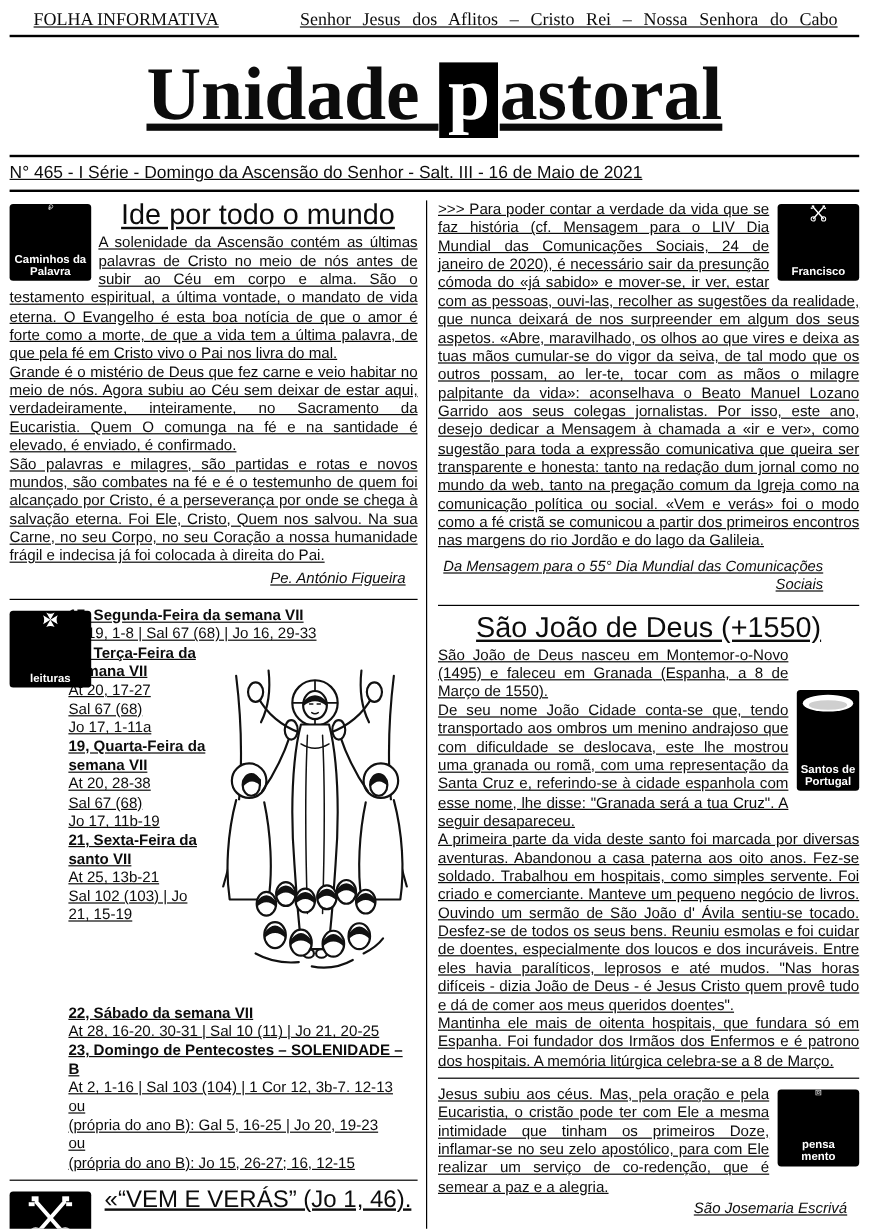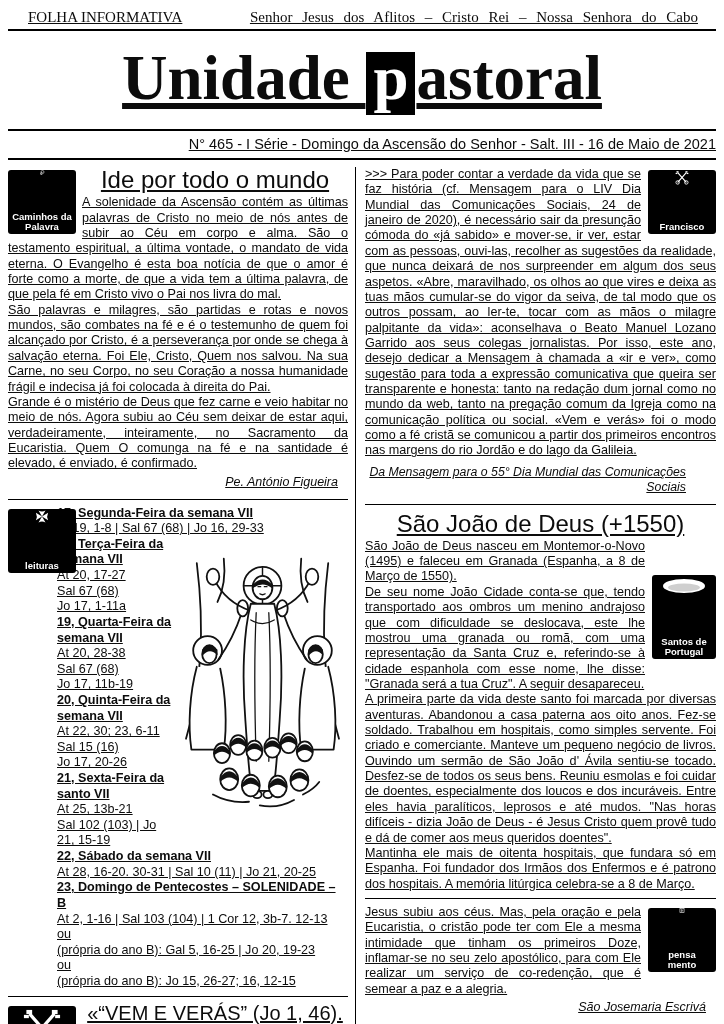--- a/index.html
+++ b/index.html
@@ -16,41 +16,41 @@
   .rule{border:none;border-top:2px solid #000;margin:0;}
   .rule-thin{border:none;border-top:1px solid #000;margin:6px 0;}
 
   .masthead{display:flex;align-items:center;margin:2px 0 0 0;height:96px;}
   .logo{width:94px;height:94px;flex:none;position:relative;}
   .logo svg{width:100%;height:100%;}
   .mast-title{flex:1;text-align:center;font-family:"Liberation Serif", serif;
     font-weight:bold;font-size:63px;letter-spacing:0px;line-height:1;white-space:nowrap;}
   .pbox{display:inline-block;background:#000;color:#fff;padding:1px 7px 10px 7px;margin:0 1px;line-height:0.82;}
 
-  .issue{ text-align:right;font-size:14.5px;padding:5px 0 6px 0;}
+  .issue{ text-align:left;font-size:14.5px;padding:5px 0 6px 0;}
 
   
   .cols{display:flex;margin-top:7px;min-height:852px;}
   .col-left{width:347px;flex:none;padding-right:7px;box-sizing:border-box;}
   .vdivider{width:1px;background:#000;flex:none;}
   .col-right{flex:1;padding-left:9px;box-sizing:border-box;}
 
   p.body{margin:0;text-align:justify;font-size:12.6px;line-height:1.22;}
   .sig{text-align:right;font-style:italic;font-size:12.5px;margin:3px 10px 4px 0;}
 
   
   .icon-box{background:#000;color:#fff;border-radius:3px;position:relative;
     display:flex;flex-direction:column;align-items:center;justify-content:flex-start;
     box-sizing:border-box;}
   .icon-box .lbl{font-size:9.5px;font-weight:bold;text-align:center;line-height:1.05;
     margin-top:auto;padding:1px 1px 2px 1px;}
   .ib-l{float:left;margin:3px 6px 2px 0;}
   .ib-r{float:right;margin:3px 0 3px 7px;}
   .ib-std{width:68px;height:64px;gap:36px;}
-  .ib-tall{width:64px;height:84px;margin-top:36px;}
+  .ib-tall{width:52px;height:84px;margin-top:36px;}
 
   h2.sec{font-weight:normal;font-size:24px;margin:0 0 3px 0;text-align:center;line-height:1.05;}
   h2.sec-sm{font-size:20px;}
 
   
   .leituras{position:relative;padding-left:49px;font-size:12.6px;line-height:1.24;}
   .leituras .icon-box{position:absolute;left:0;top:3px;}
   .l-head{font-weight:bold;}
   .l-flex{display:flex;}
   .l-col{width:120px;flex:none;}
@@ -89,23 +89,23 @@
           <svg width="44" height="40" viewBox="0 0 44 40">
             <path d="M14 39 V16 a12 12 0 1 1 12 12 a7 7 0 1 1 -7 -7 a2.5 2.5 0 1 1 2.5 2.5" stroke="#fff" stroke-width="4.2" fill="none" stroke-linecap="round"></path>
           </svg>
           <div class="lbl">Caminhos da Palavra</div>
         </div>
         <h2 class="sec">Ide por todo o mundo</h2>
         <div>
 
             <p class="body">A solenidade da Ascensão contém as últimas palavras de Cristo no meio de nós antes de subir ao Céu em corpo e alma. São o testamento espiritual, a última vontade, o mandato de vida eterna. O Evangelho é esta boa notícia de que o amor é forte como a morte, de que a vida tem a última palavra, de que pela fé em Cristo vivo o Pai nos livra do mal.</p>
 
+            <p class="body">Grande é o mistério de Deus que fez carne e veio habitar no meio de nós. Agora subiu ao Céu sem deixar de estar aqui, verdadeiramente, inteiramente, no Sacramento da Eucaristia. Quem O comunga na fé e na santidade é elevado, é enviado, é confirmado.</p>
+
             <p class="body">São palavras e milagres, são partidas e rotas e novos mundos, são combates na fé e é o testemunho de quem foi alcançado por Cristo, é a perseverança por onde se chega à salvação eterna. Foi Ele, Cristo, Quem nos salvou. Na sua Carne, no seu Corpo, no seu Coração a nossa humanidade frágil e indecisa já foi colocada à direita do Pai.</p>
-
-            <p class="body">Grande é o mistério de Deus que fez carne e veio habitar no meio de nós. Agora subiu ao Céu sem deixar de estar aqui, verdadeiramente, inteiramente, no Sacramento da Eucaristia. Quem O comunga na fé e na santidade é elevado, é enviado, é confirmado.</p>
           </div>
         <div class="sig">Pe. António Figueira</div>
       </div>
 
       <hr class="rule-thin">
 
       <div class="leituras clearfix">
         <div class="icon-box ib-std">
           <svg width="44" height="44" viewBox="0 0 56 52">
             <g fill="#fff">
@@ -139,29 +139,20 @@
               <div>
                 <div class="l-head">19, Quarta-Feira da semana VII</div>
                 <div>
 
                 <div>At 20, 28-38</div>
                   <div>Sal 67 (68)</div>
                   <div>Jo 17, 11b-19</div>
                 </div>
               </div>
 
-              <div>
-                <div class="l-head">20, Quinta-Feira da semana VII</div>
-                <div>
-
-                <div>At 22, 30; 23, 6-11</div>
-                  <div>Sal 15 (16)</div>
-                  <div>Jo 17, 20-26</div>
-                </div>
-              </div>
 
               <div>
                 <div class="l-head">21, Sexta-Feira da santo VII</div>
                 <div>
 
                 <div>At 25, 13b-21</div>
                   <div>Sal 102 (103) | Jo 21, 15-19</div>
                 </div>
               </div>
             </div>

